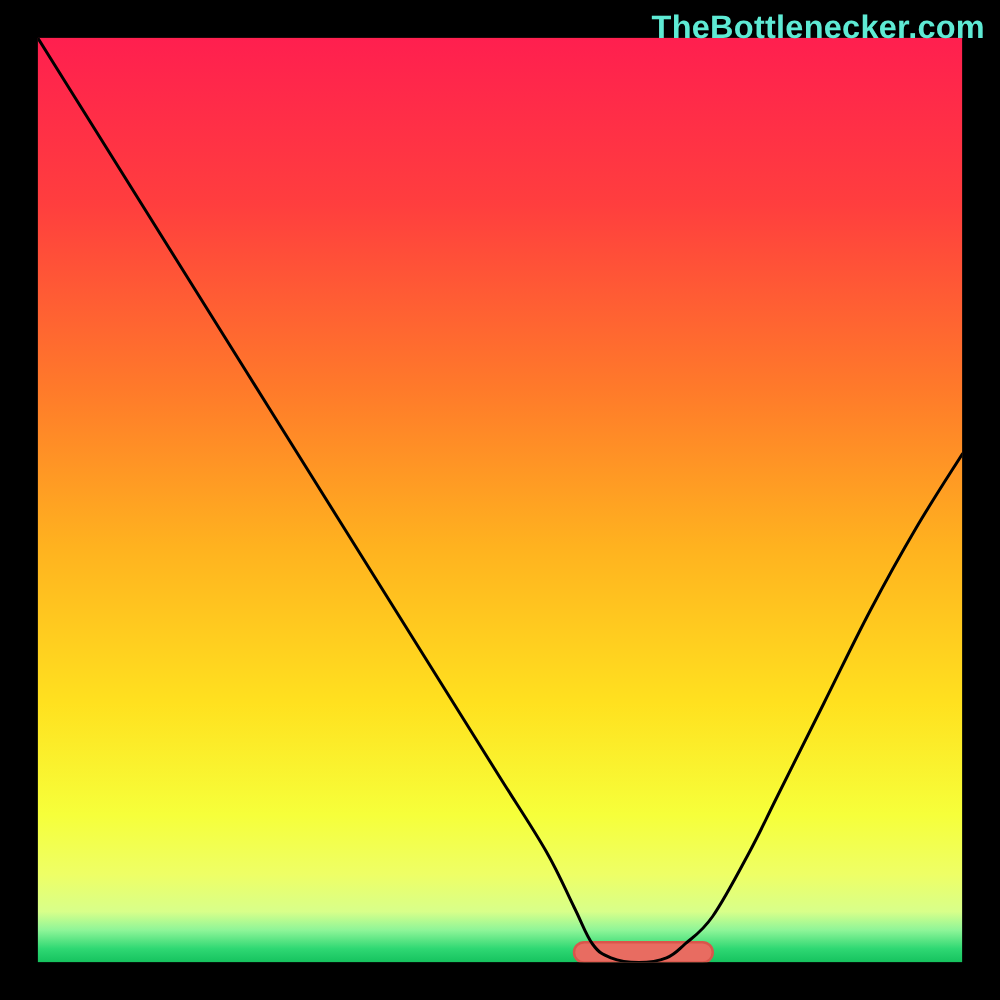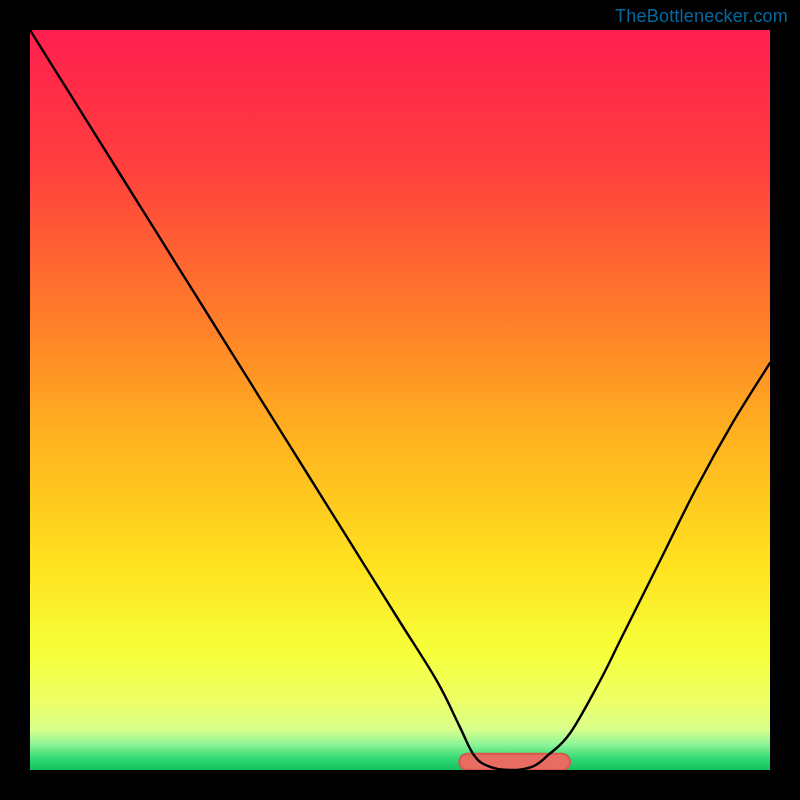--- a/index.html
+++ b/index.html
@@ -14,23 +14,23 @@
   .frame {
     position: relative;
     width: 800px;
     height: 800px;
     background: #000;
   }
   .watermark {
     position: absolute;
     top: 6px;
     right: 12px;
-    color: #0369a1;
-    font-size: 18px;
-    font-weight: 400;
+    color: #5eead4;
+    font-size: 26px;
+    font-weight: 700;
     letter-spacing: 0.2px;
     user-select: none;
     z-index: 50;
   }
   .plot {
     position: absolute;
     left: 30px;
     top: 30px;
     width: 740px;
     height: 740px;

